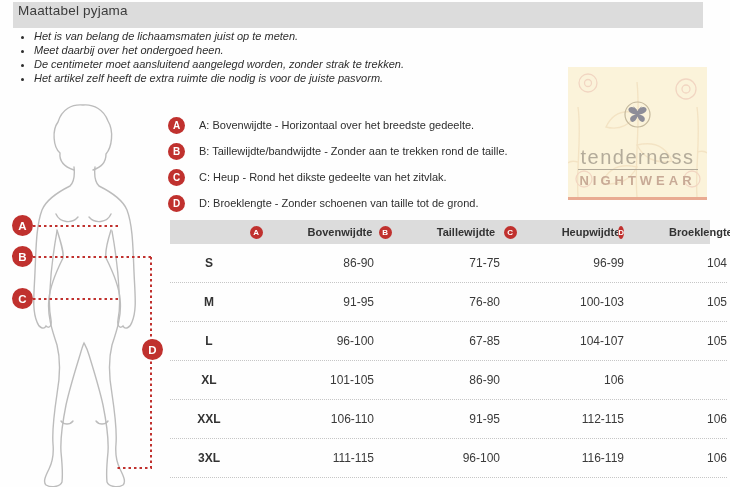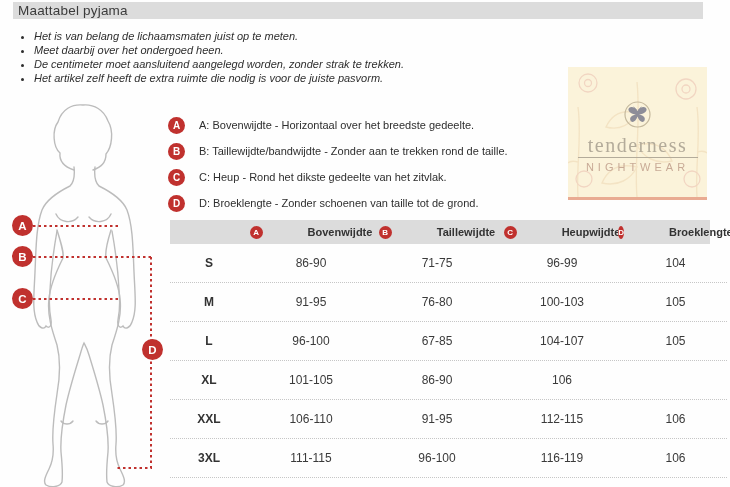--- a/index.html
+++ b/index.html
@@ -2,21 +2,21 @@
 <html><head>
 <meta charset="utf-8">
 <style>
   html,body { margin:0; padding:0; background:#ffffff; }
   .page {
     position:relative; width:730px; height:487px; background:#fefefe;
     font-family:"Liberation Sans", sans-serif; overflow:hidden;
   }
 
   
-  .title-bar { position:absolute; left:13px; top:2px; width:690px; height:17px; background:#dcdcdc; }
+  .title-bar { position:absolute; left:13px; top:2px; width:690px; height:26px; background:#dcdcdc; }
   .title-text { font-size:13.5px; font-weight:500; color:#3b3b3b; line-height:17px; padding-left:5px; letter-spacing:.2px; }
 
   
   .instructions { position:absolute; left:21px; top:30px; margin:0; padding-left:13px; list-style:disc outside;font-style:italic; }
   .instructions li { font-size:11px; color:#2e2e2e; line-height:13.9px; }
 
   
   .figure-svg { position:absolute; left:0; top:100px; width:170px; height:387px; }
   .fig-line { stroke:#bcbcbc; stroke-width:1.4; fill:none; stroke-linecap:round; }
   .measure-line { stroke:#c0312e; stroke-width:2; fill:none; stroke-dasharray:2.5 3; }
@@ -44,46 +44,46 @@
 
   
   .logo {
     position:absolute; left:568px; top:67px; width:139px; height:130px;
     background:#fbf3da; border-bottom:3px solid #e9ab92; overflow:hidden;
   }
   .logo-pattern { position:absolute; left:0; top:0; width:139px; height:130px; }
   .logo-content { position:relative; text-align:center; padding-top:34px; }
   .butterfly-wrap { width:27px; height:27px; margin:0 auto; position:relative; }
   .logo-brand {
-    font-family:Liberation Serif, serif; font-size:20px; color:#b3ab9a;
-    letter-spacing:1.5px; line-height:22px; margin-top:6px;
+    font-family:Liberation Sans, sans-serif; font-size:20px; color:#b3ab9a;
+    letter-spacing:1.5px; line-height:22px; margin-top:18px;
   }
   .logo-divider { width:120px; height:1px; background:#b3ab9a; margin:1px auto 3px auto; }
-  .logo-subtitle { font-size:11px; font-weight:normal; letter-spacing:4px; color:#c8aa96; }
+  .logo-subtitle { font-size:13px; font-weight:bold; letter-spacing:4px; color:#c8aa96; }
 
   
   .size-table { position:absolute; left:170px; top:220px; width:557px; }
   .t-header {
     display:grid; grid-template-columns:78px 126px 126px 124px 103px;
     height:24px; align-items:center;
     background:linear-gradient(to right, #dcdcdc 0px, #dcdcdc 540px, transparent 540px);
   }
   .t-header .hcell { display:flex; align-items:center; justify-content:center; }
   .hcell .col-badge {
     width:13px; height:13px; border-radius:50%; background:#c0312e; color:#fff;
     font-weight:bold; font-size:8px; display:flex; align-items:center; justify-content:center;
     margin-right:5px;
   }
   .hcell .col-label { font-size:11px; font-weight:bold; color:#333333;padding-left:40px; }
   .t-row {
     display:grid; grid-template-columns:78px 126px 126px 124px 103px;
     height:38px; align-items:center; border-bottom:1px dotted #c6c6c6;
   }
   .size-cell { text-align:center; font-size:12px; font-weight:bold; color:#333333; }
-  .val-cell { text-align:center; font-size:12px; color:#3a3a3a; }
+  .val-cell { text-align:right; font-size:12px; color:#3a3a3a; }
 </style>
 </head>
 <body>
 
 <div class="page">
 
   <div class="title-bar">
     <div class="title-text">Maattabel pyjama</div>
   </div>
 

